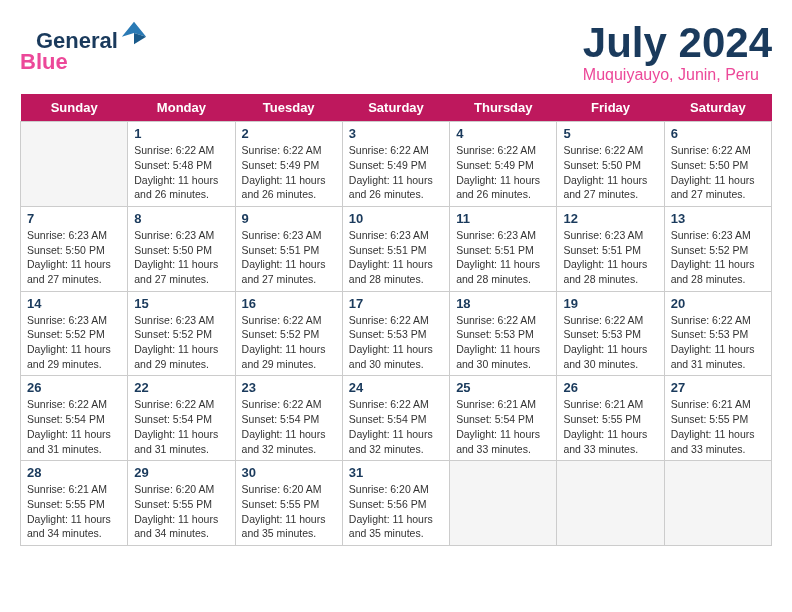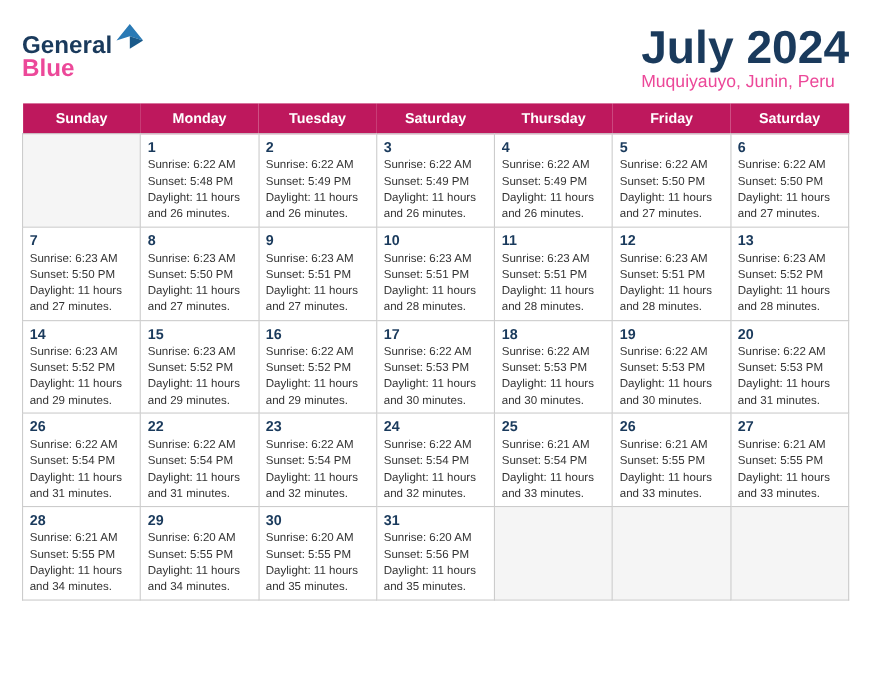--- a/index.html
+++ b/index.html
@@ -80,21 +80,21 @@
       color: #333;
       line-height: 1.4;
     }
   </style>
 </head>
 <body>
 
 <div class="header">
   <div class="logo">
     <div>
-      <div style="display:flex;align-items:center;">
+      <div style="display:flex;align-items:center;margin-left:16px;">
         <div class="logo-text">
           <span>General</span><svg class="logo-icon" viewBox="0 0 30 30" xmlns="http://www.w3.org/2000/svg">
               <polygon points="15,2 28,18 15,14 2,18" fill="#2a7ab5"></polygon>
               <polygon points="15,14 28,18 15,26" fill="#1a5a8a"></polygon>
             </svg>
         </div>
       </div>
       <div style="font-size:22px;font-weight:bold;color:#ec4899;margin-top:-4px;">Blue</div>
     </div>
   </div>

